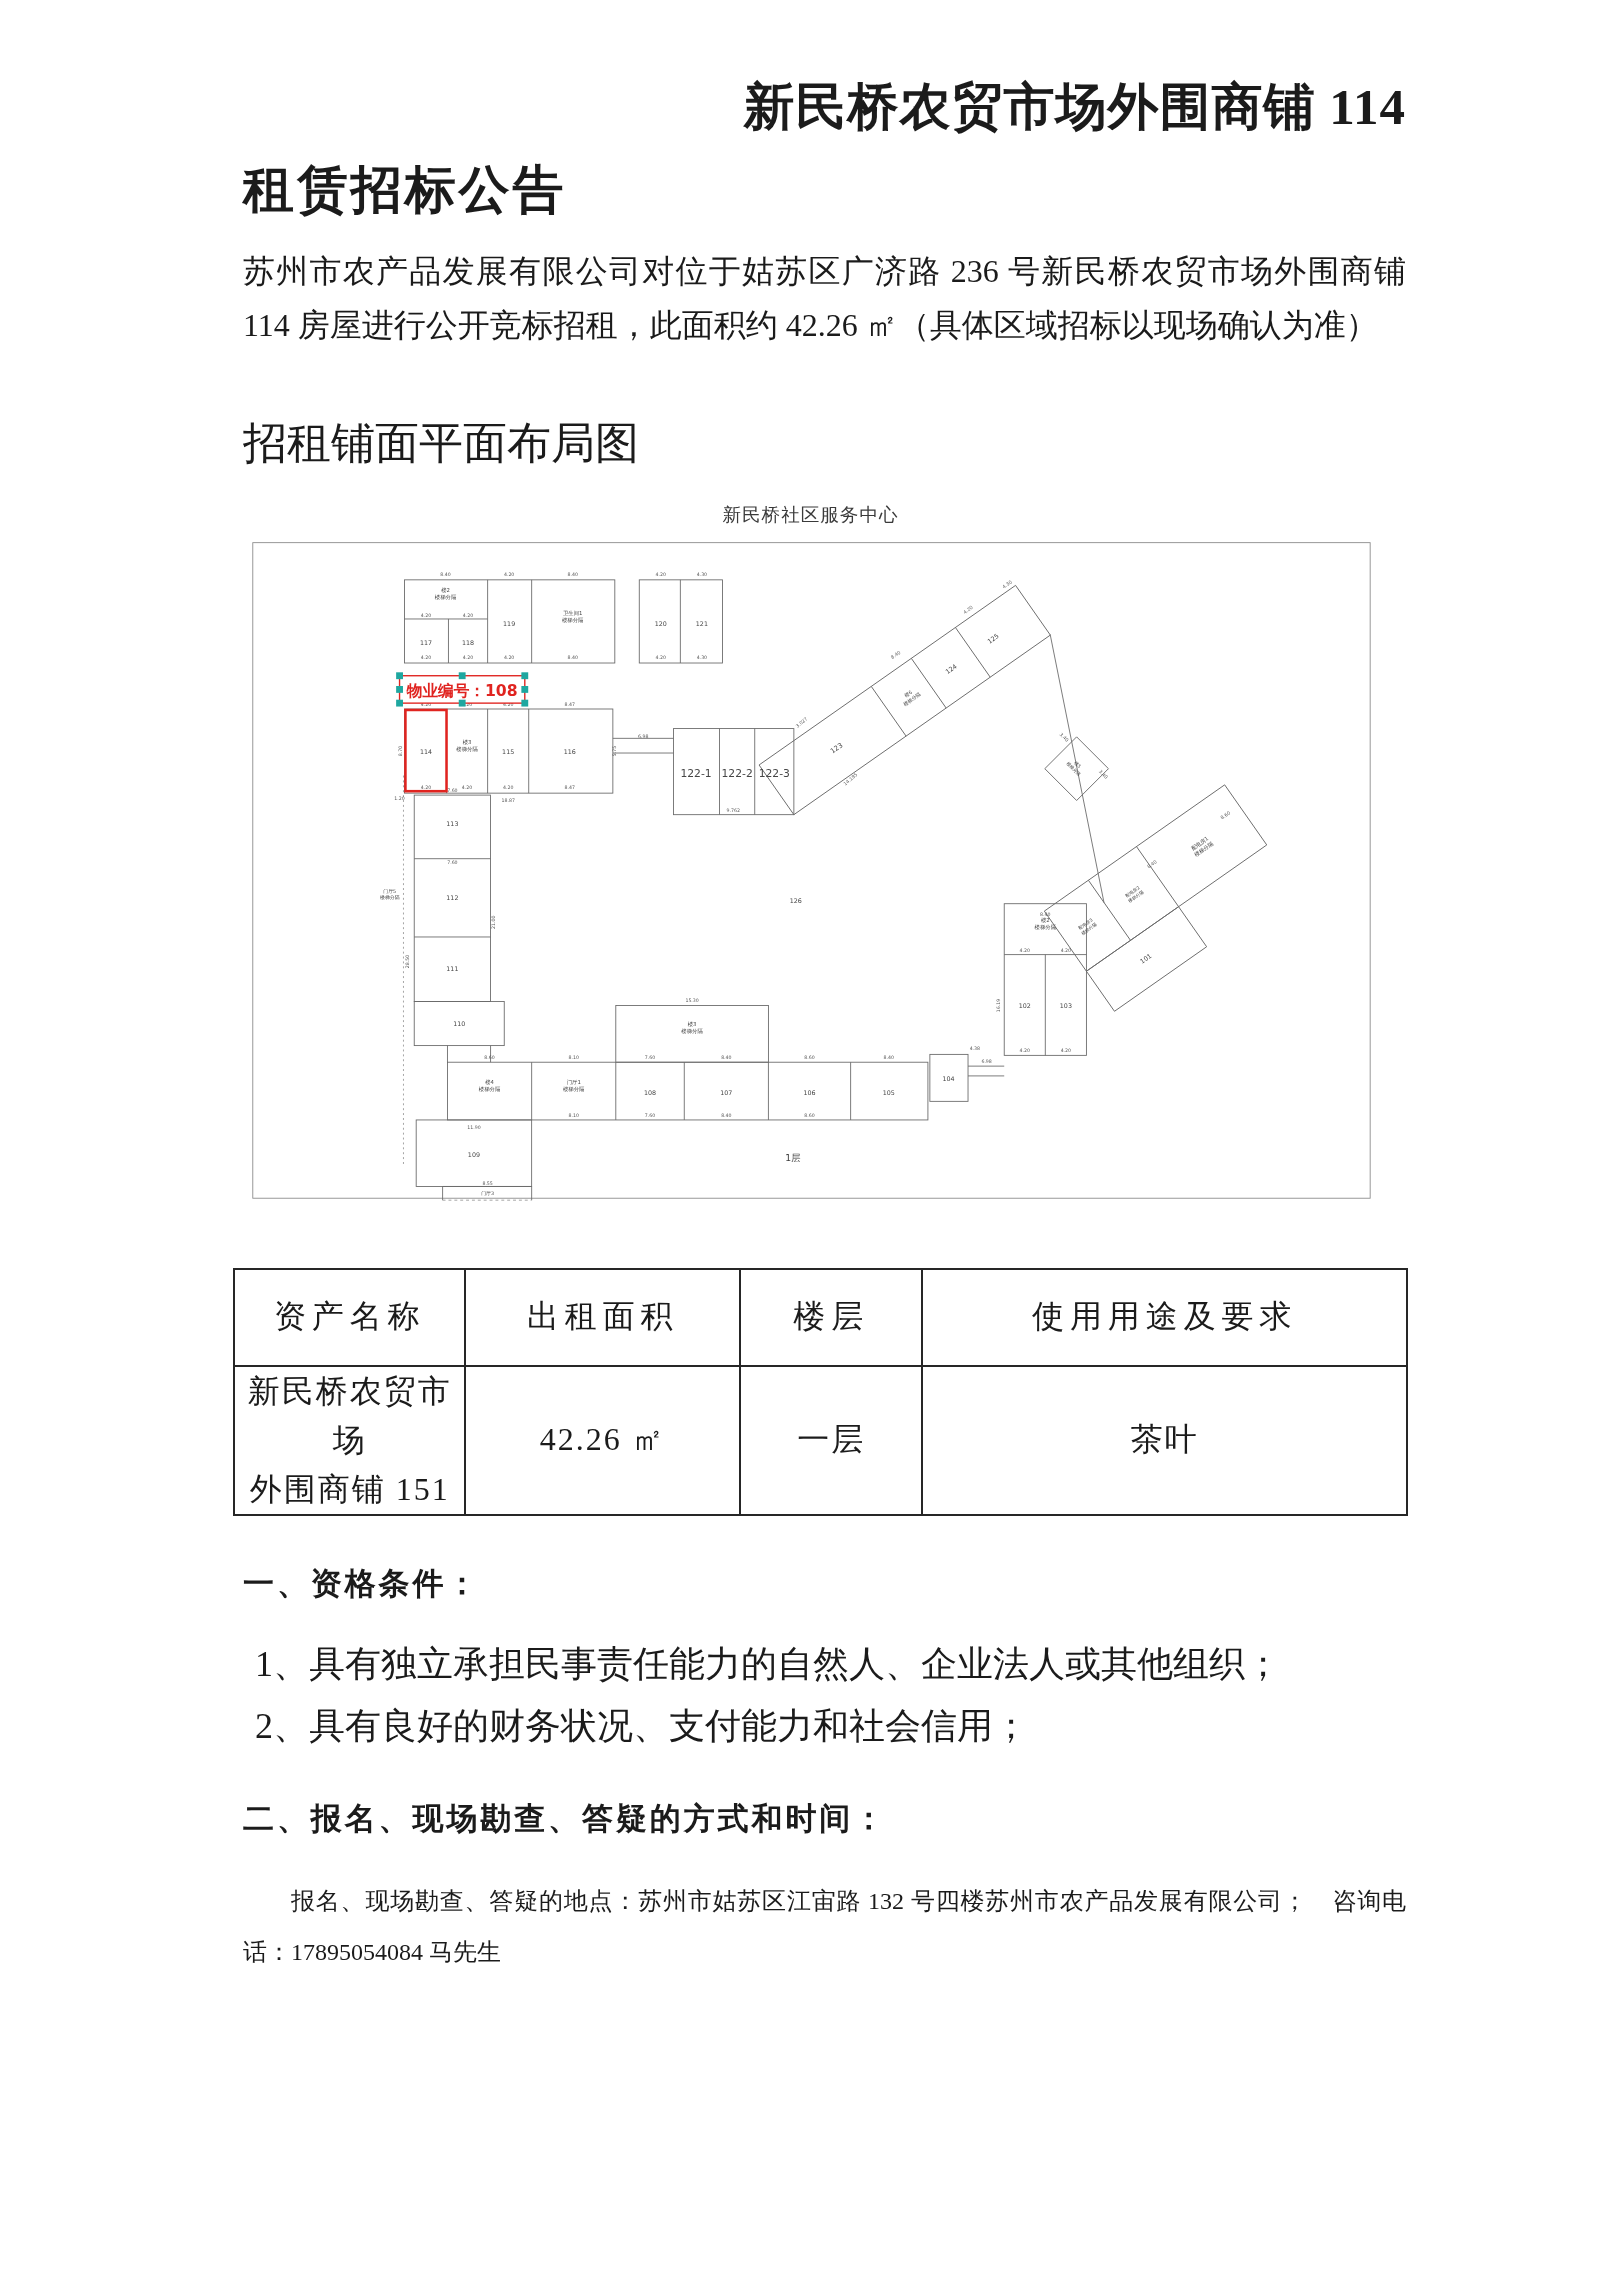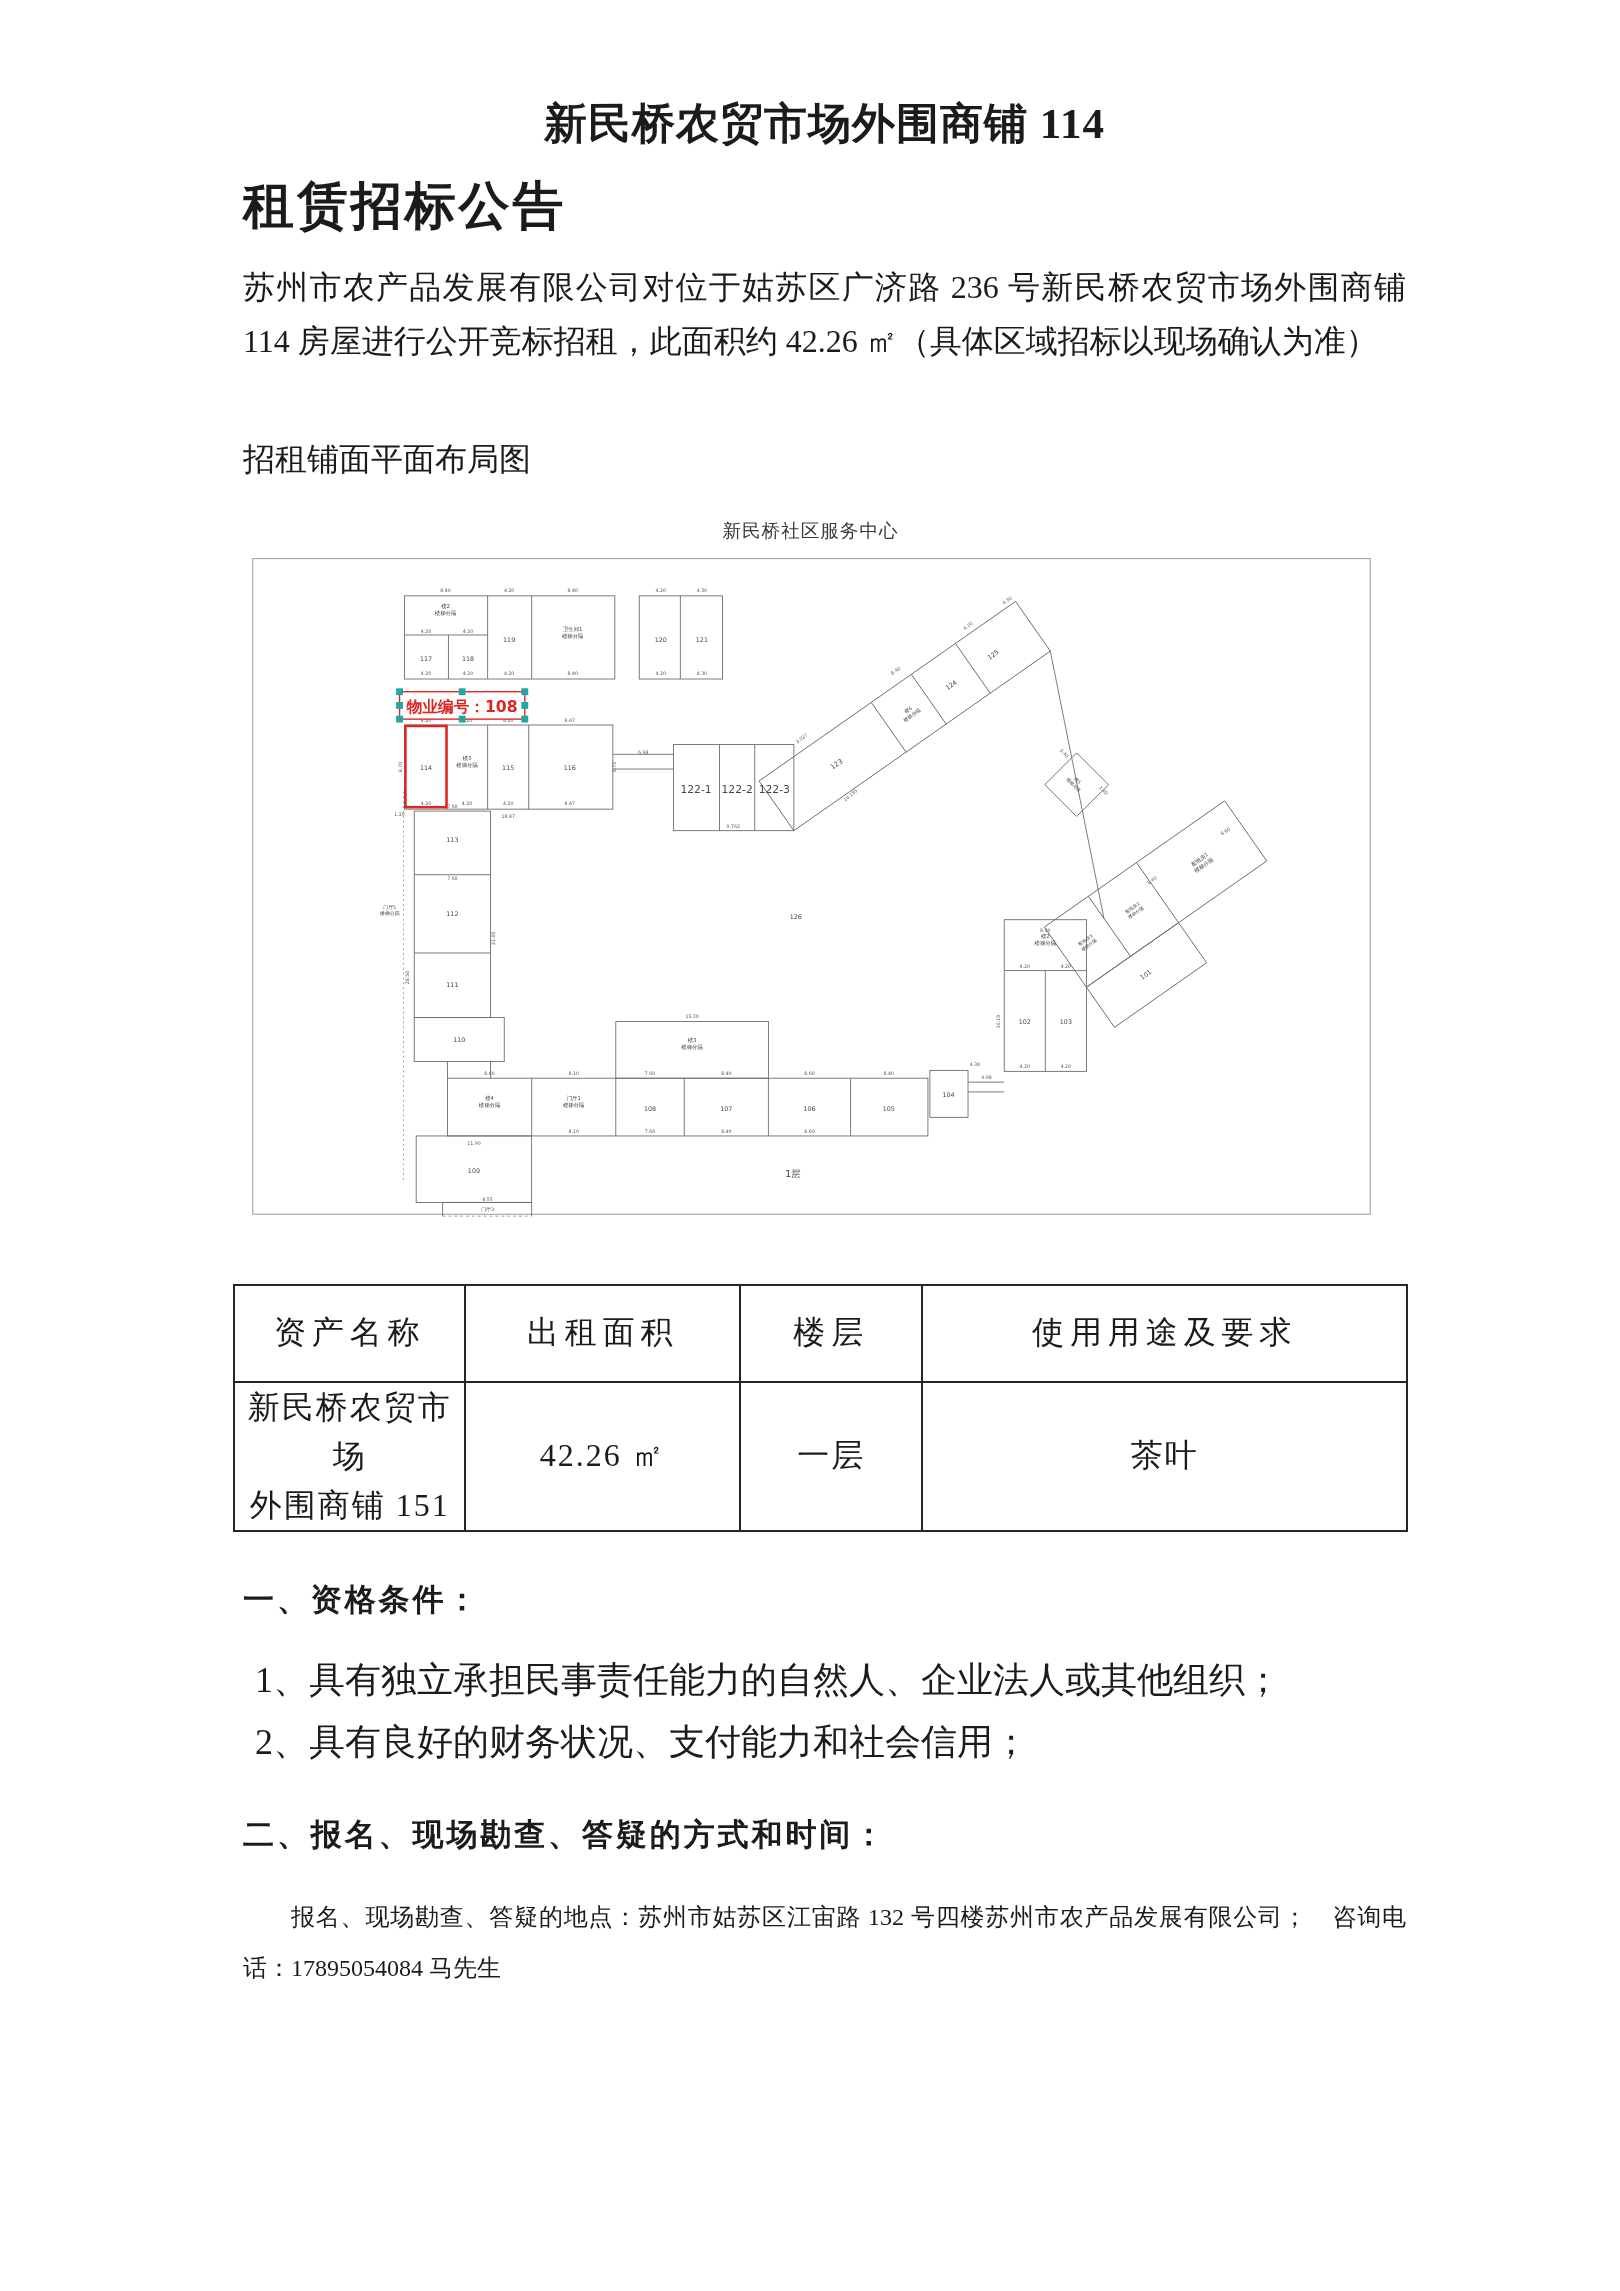--- a/index.html
+++ b/index.html
@@ -1,22 +1,22 @@
 <!DOCTYPE html>
 <html><head>
 <meta charset="utf-8">
 <style>
   html,body{margin:0;padding:0;background:#ffffff;}
   body{width:1620px;height:2292px;font-family:"Liberation Serif","DejaVu Serif",serif;color:#1b1b1b;overflow:hidden;}
   .page{position:relative;width:1620px;height:2292px;background:#fff;}
   .doc{padding:82px 214px 0 243px;}
-  h1.doc-title{margin:16px;font-size:43px;font-weight:bold;text-align:center;letter-spacing:1px;line-height:51px;}
+  h1.doc-title{margin:0;font-size:51px;font-weight:bold;text-align:right;letter-spacing:1px;line-height:51px;}
   h2.doc-subtitle{margin:33px 0 0;font-size:51px;font-weight:bold;text-align:left;letter-spacing:2.9px;line-height:49px;}
   p.intro{margin:29px 0 0;font-size:32px;line-height:54px;text-align:justify;text-justify:inter-ideograph;}
-  p.caption{margin:69px 0 7px;font-size:32px;line-height:45px;}
+  p.caption{margin:69px 0 7px;font-size:44px;line-height:45px;}
   .figure{margin:15.7px 0 0 0;width:1135px;}
   .figure svg{display:block;}
   svg text{font-family:"DejaVu Sans","Liberation Sans",sans-serif;}
   .plan-title{fill:#3a3a3a;font-size:19px;letter-spacing:1px;text-anchor:middle;}
   .room-label{fill:#454545;text-anchor:middle;}
   .dim-label{fill:#5a5a5a;font-size:4.8px;text-anchor:middle;}
   .tag-text{font-weight:bold;text-anchor:middle;}
   .floor-label{fill:#3a3a3a;font-size:9.5px;text-anchor:middle;}
   table.asset{border-collapse:collapse;table-layout:fixed;width:1174px;margin:57px 0 0 -9.8px;}
   table.asset th,table.asset td{border:2.9px solid #262626;text-align:center;vertical-align:middle;padding:0;font-weight:normal;}

